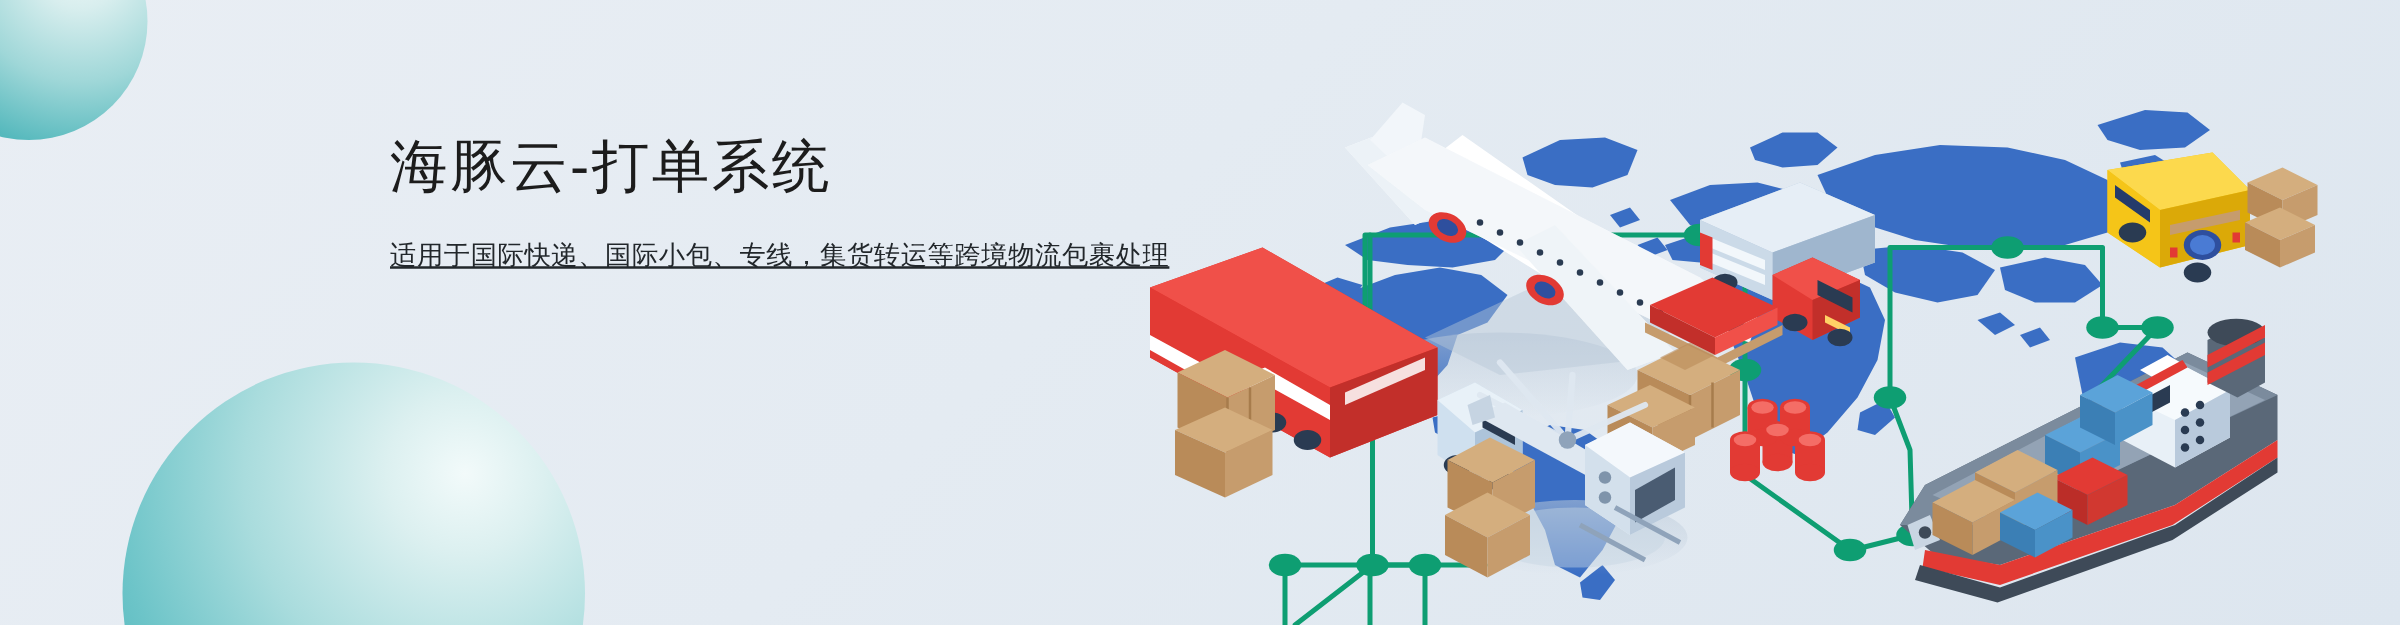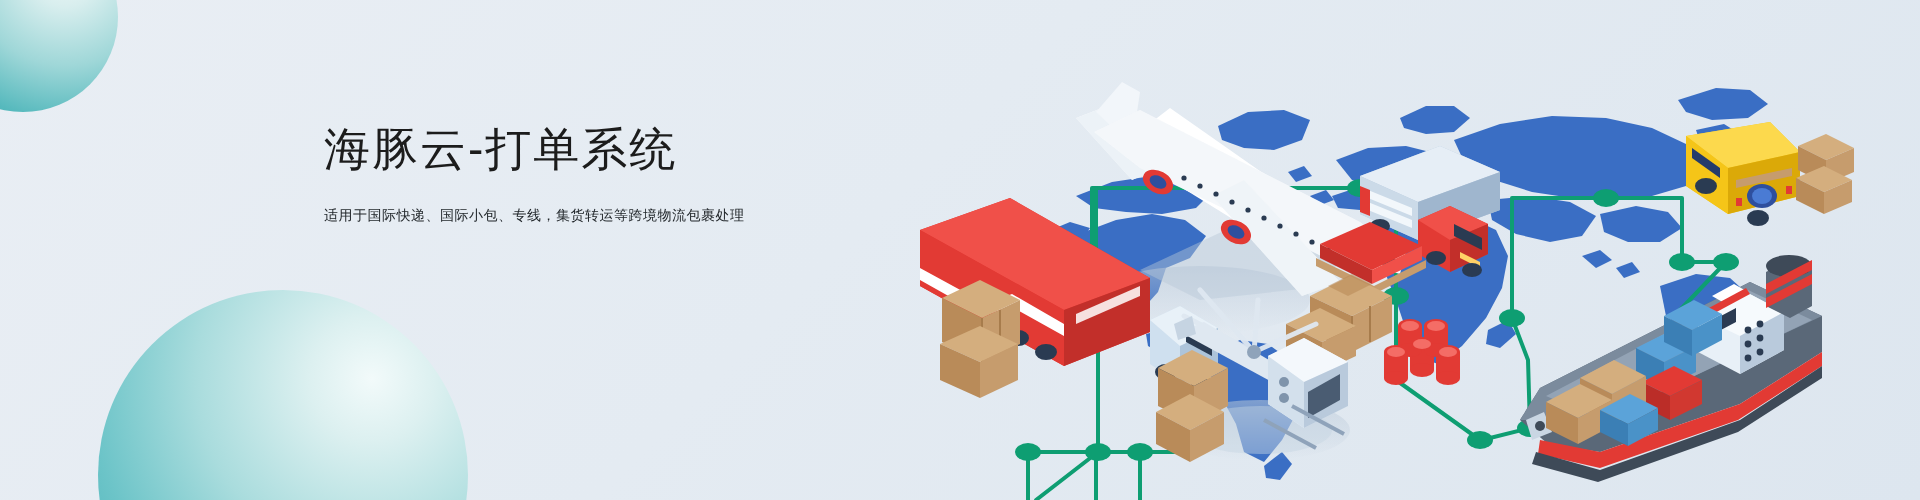--- a/index.html
+++ b/index.html
@@ -15,28 +15,28 @@
   .blob{position:absolute;border-radius:50%;pointer-events:none;}
   #blob-tl{
     left:-72px;top:-78px;width:190px;height:190px;
     background:radial-gradient(circle at 72% 26%,#eef7f7 0%,#d8eeee 18%,#9fd7d8 48%,#56b9bd 76%,#35a8ae 100%);
   }
   #blob-bl{
     left:98px;top:290px;width:370px;height:370px;
     background:radial-gradient(circle at 74% 24%,#f2fafa 0%,#dcf0f0 16%,#a9dcdd 45%,#6cc4c8 72%,#3aabb1 100%);
   }
   
-  #text-block{position:absolute;left:324px;top:104px;margin-top:16px;}
+  #text-block{position:absolute;left:312px;top:104px;}
   #page-title{
     font-size:46px;line-height:1.3;color:#1c1c1c;
     letter-spacing:2px;font-weight:400;margin:0;white-space:nowrap;
   }
   #page-subtitle{
-    margin:26px 0 0 0;font-size:14px;line-height:1.4;color:#22272b;
-    letter-spacing:.5px;white-space:nowrap;font-weight:400;
+    margin:26px 0 0 0;font-size:21px;line-height:1.4;color:#22272b;
+    letter-spacing:.5px;white-space:nowrap;font-weight:400;text-decoration:underline;
   }
   
   #illustration{position:absolute;left:840px;top:0;width:1080px;height:500px;}
   #illustration svg{display:block;width:100%;height:100%;}
 </style>
 </head>
 <body>
 
 <div id="banner">
 

